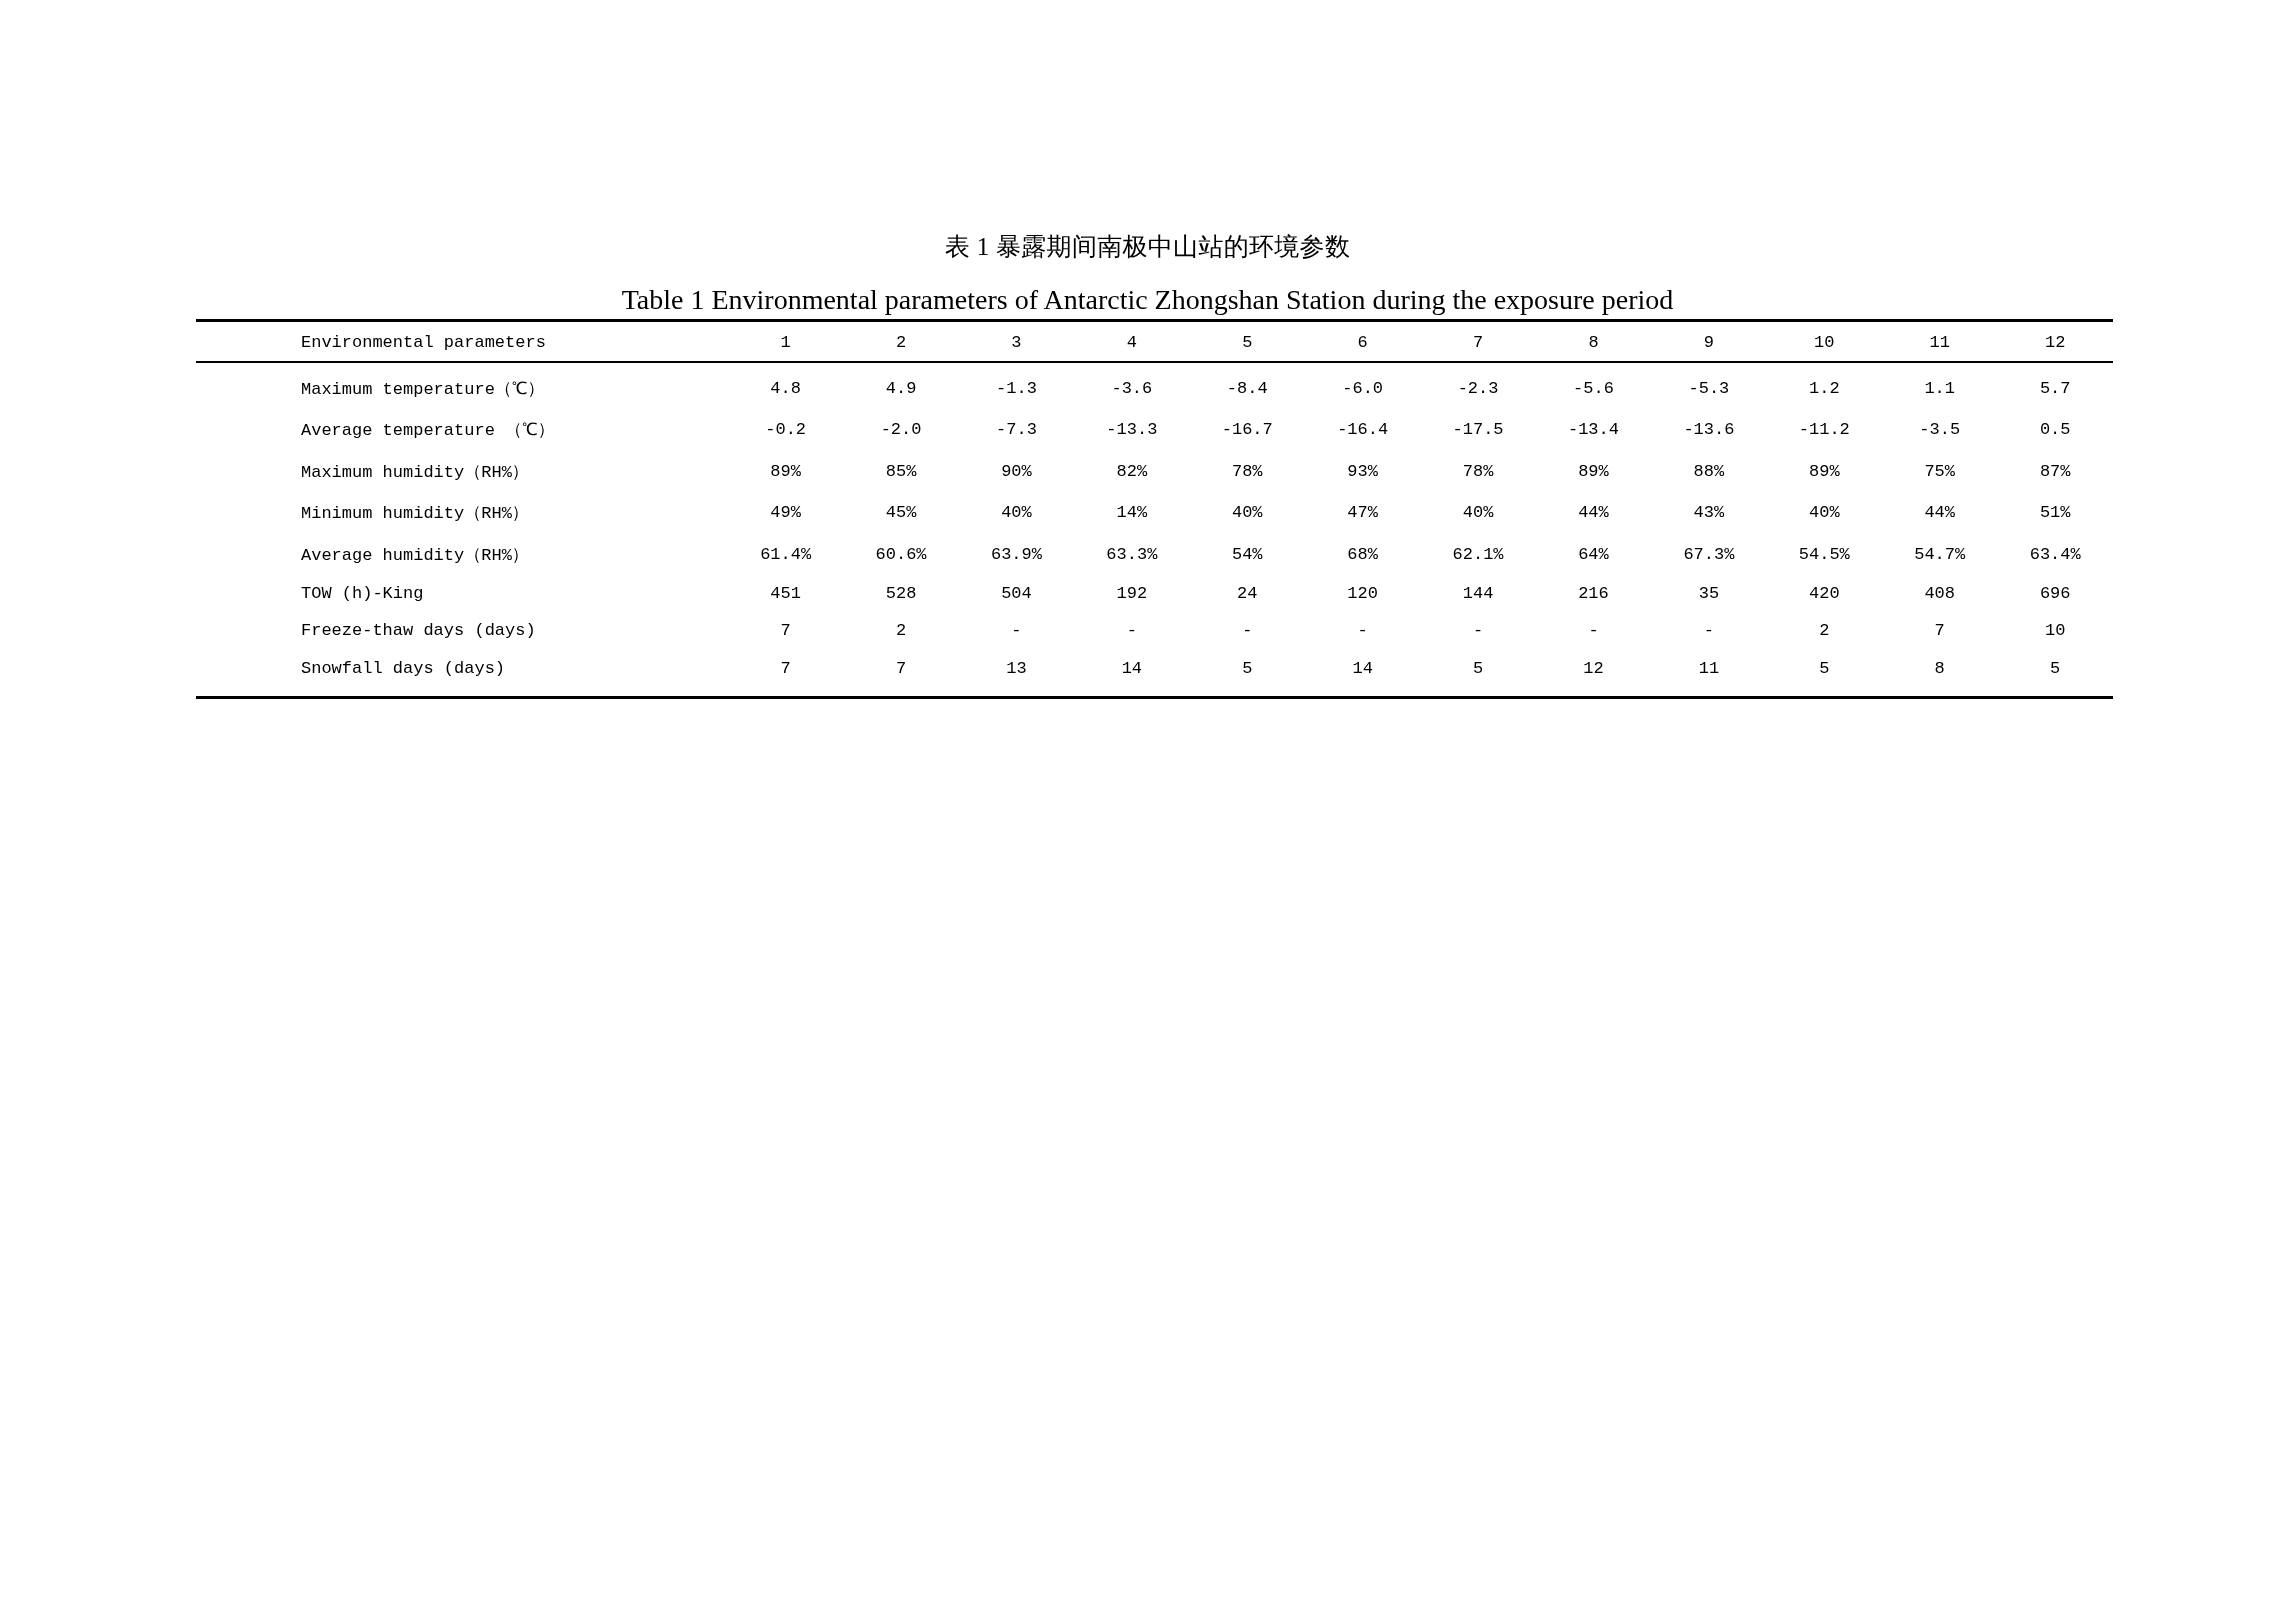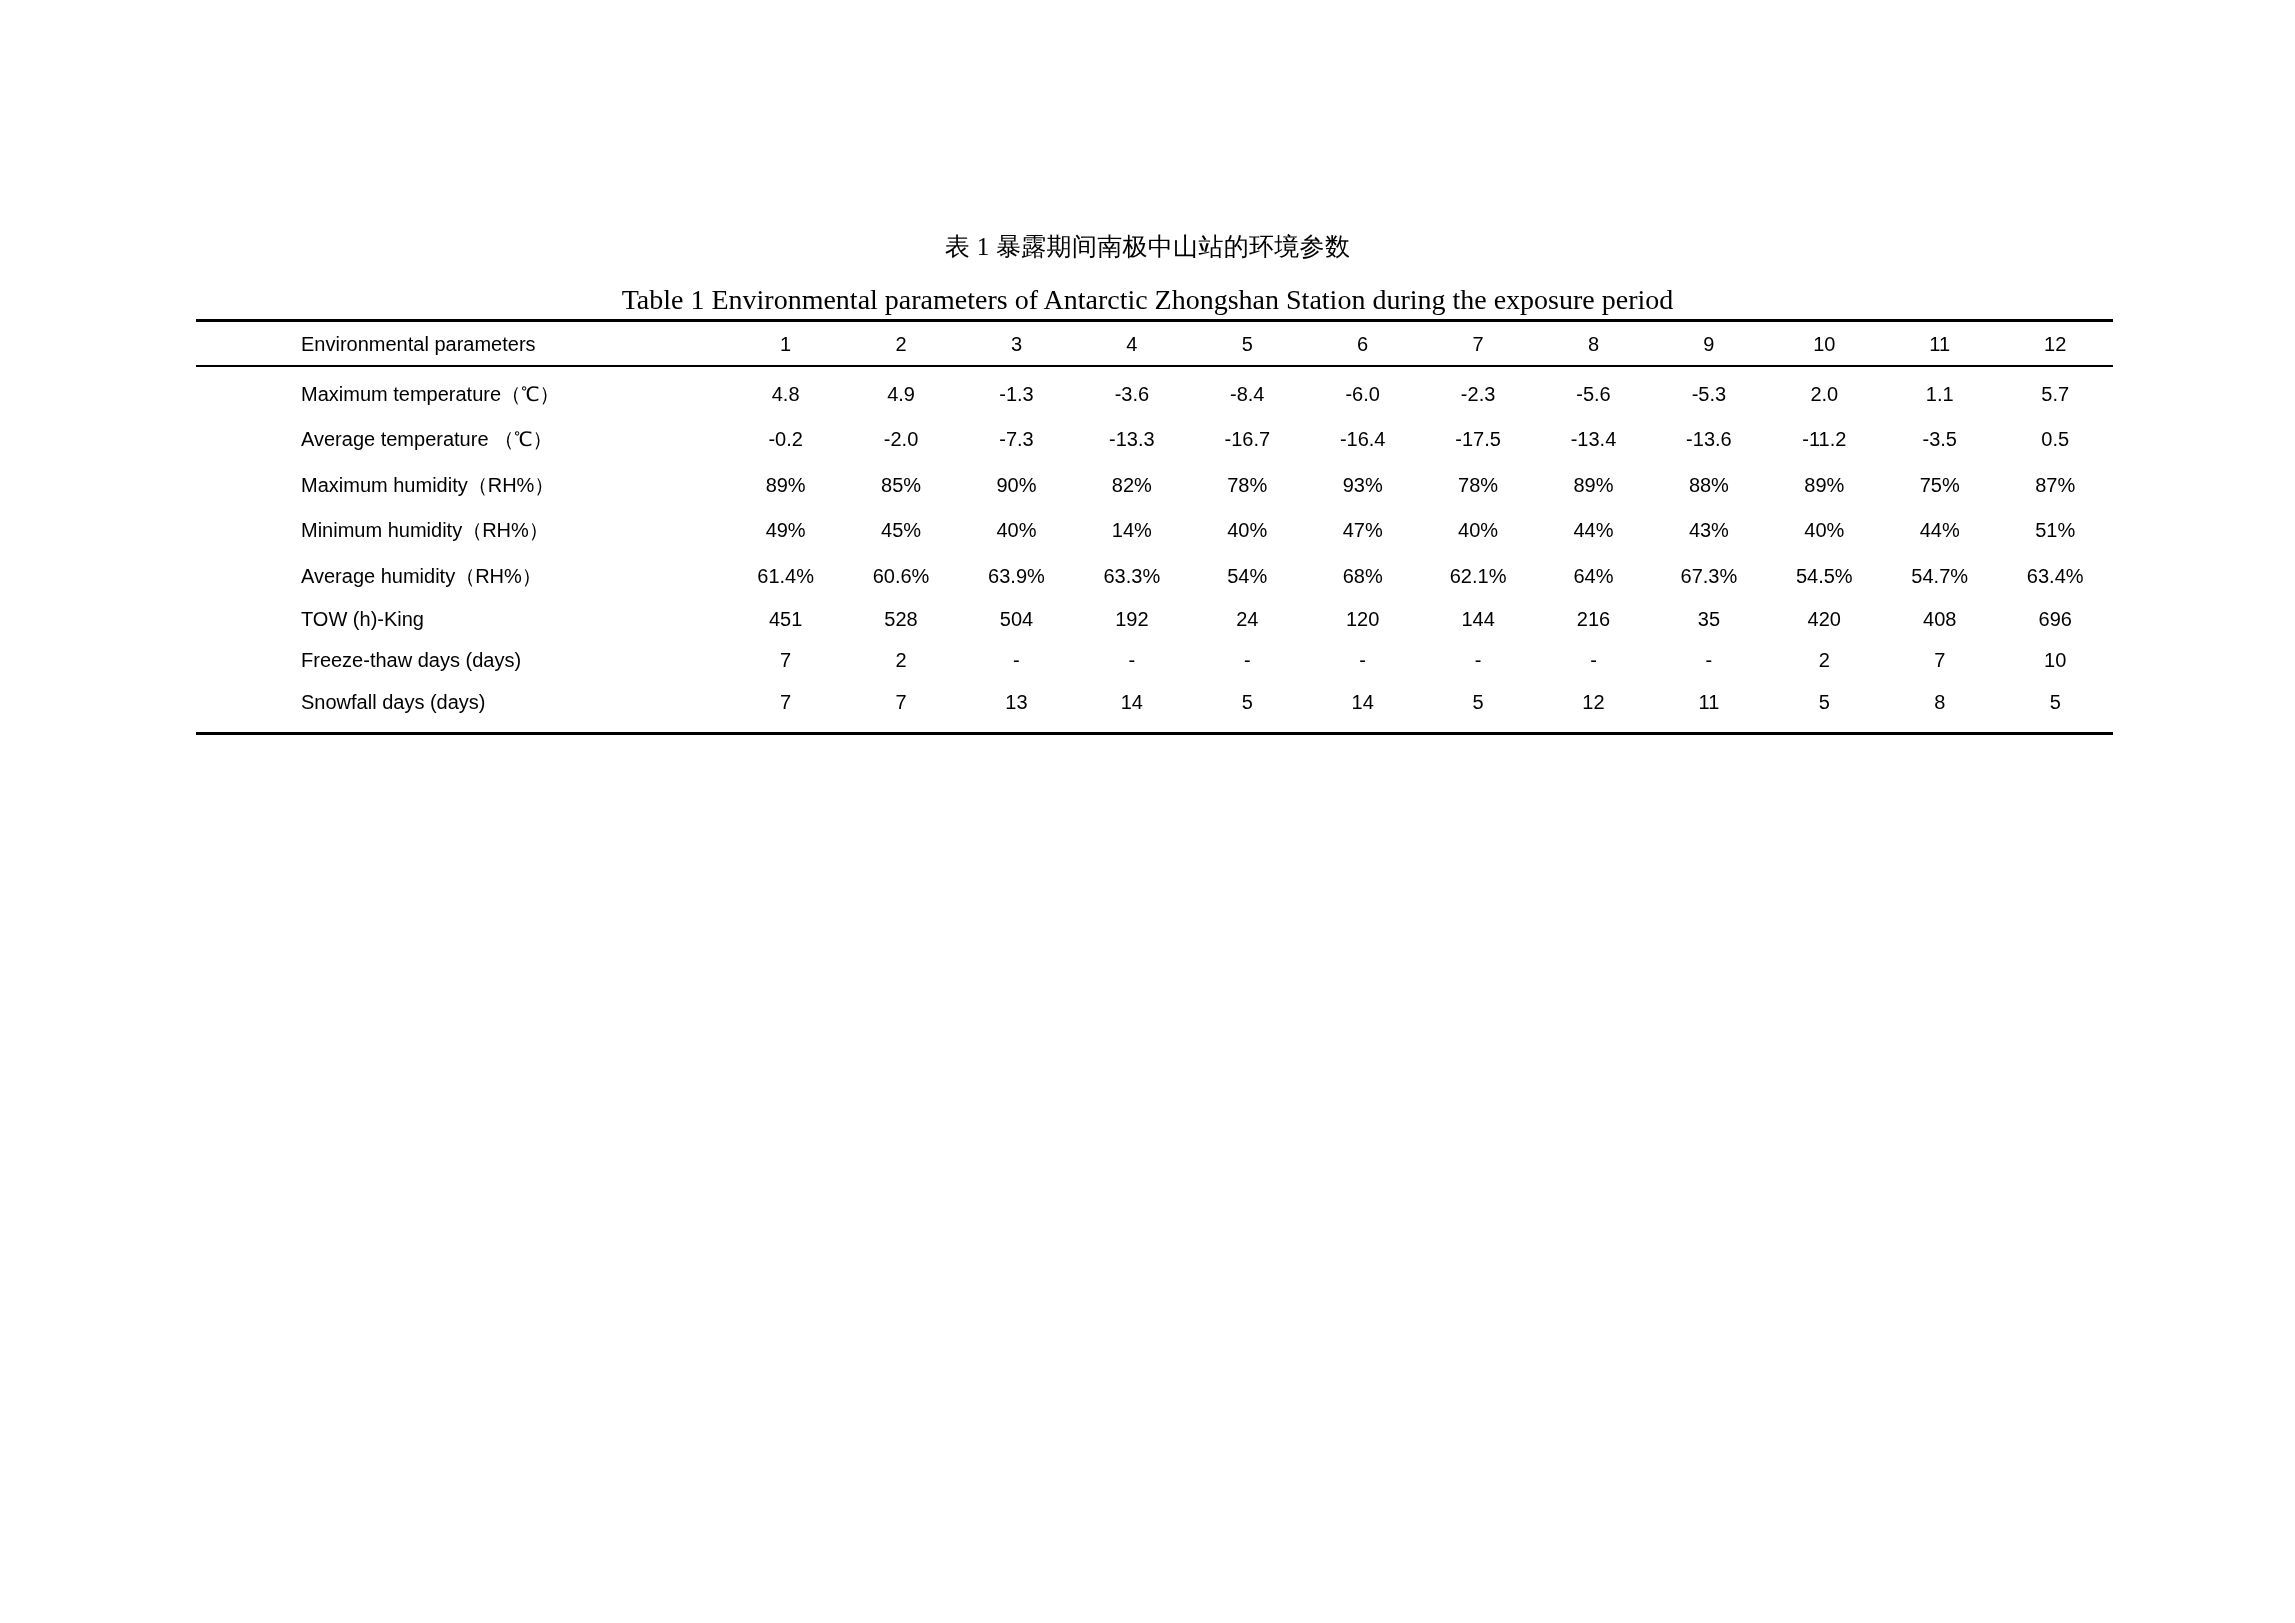--- a/index.html
+++ b/index.html
@@ -41,22 +41,22 @@
   }
   .table-wrap {
     position: absolute;
     top: 319px;
     left: 196px;
     width: 1917px;
   }
   table.env-table {
     border-collapse: collapse;
     width: 100%;
-    font-size: 20px;
-    font-family: Liberation Sans, sans-serif;
+    font-size: 17px;
+    font-family: Liberation Mono, monospace;
   }
   table.env-table thead tr.head-row th {
     border-top: 3.9px solid #000;
     border-bottom: 2.6px solid #000;
     padding: 10.5px 0 9.2px 0;
     font-weight: normal;
     text-align: center;
   }
   table.env-table thead tr.head-row th.param-head {
     text-align: left;
@@ -132,21 +132,21 @@
           <td class="row-label">Maximum temperature（℃）</td>
           <td>4.8</td>
           <td>4.9</td>
           <td>-1.3</td>
           <td>-3.6</td>
           <td>-8.4</td>
           <td>-6.0</td>
           <td>-2.3</td>
           <td>-5.6</td>
           <td>-5.3</td>
-          <td>2.0</td>
+          <td>1.2</td>
           <td>1.1</td>
           <td>5.7</td>
         </tr>
 
 
         <tr>
           <td class="row-label">Average temperature  （℃）</td>
           <td>-0.2</td>
           <td>-2.0</td>
           <td>-7.3</td>

